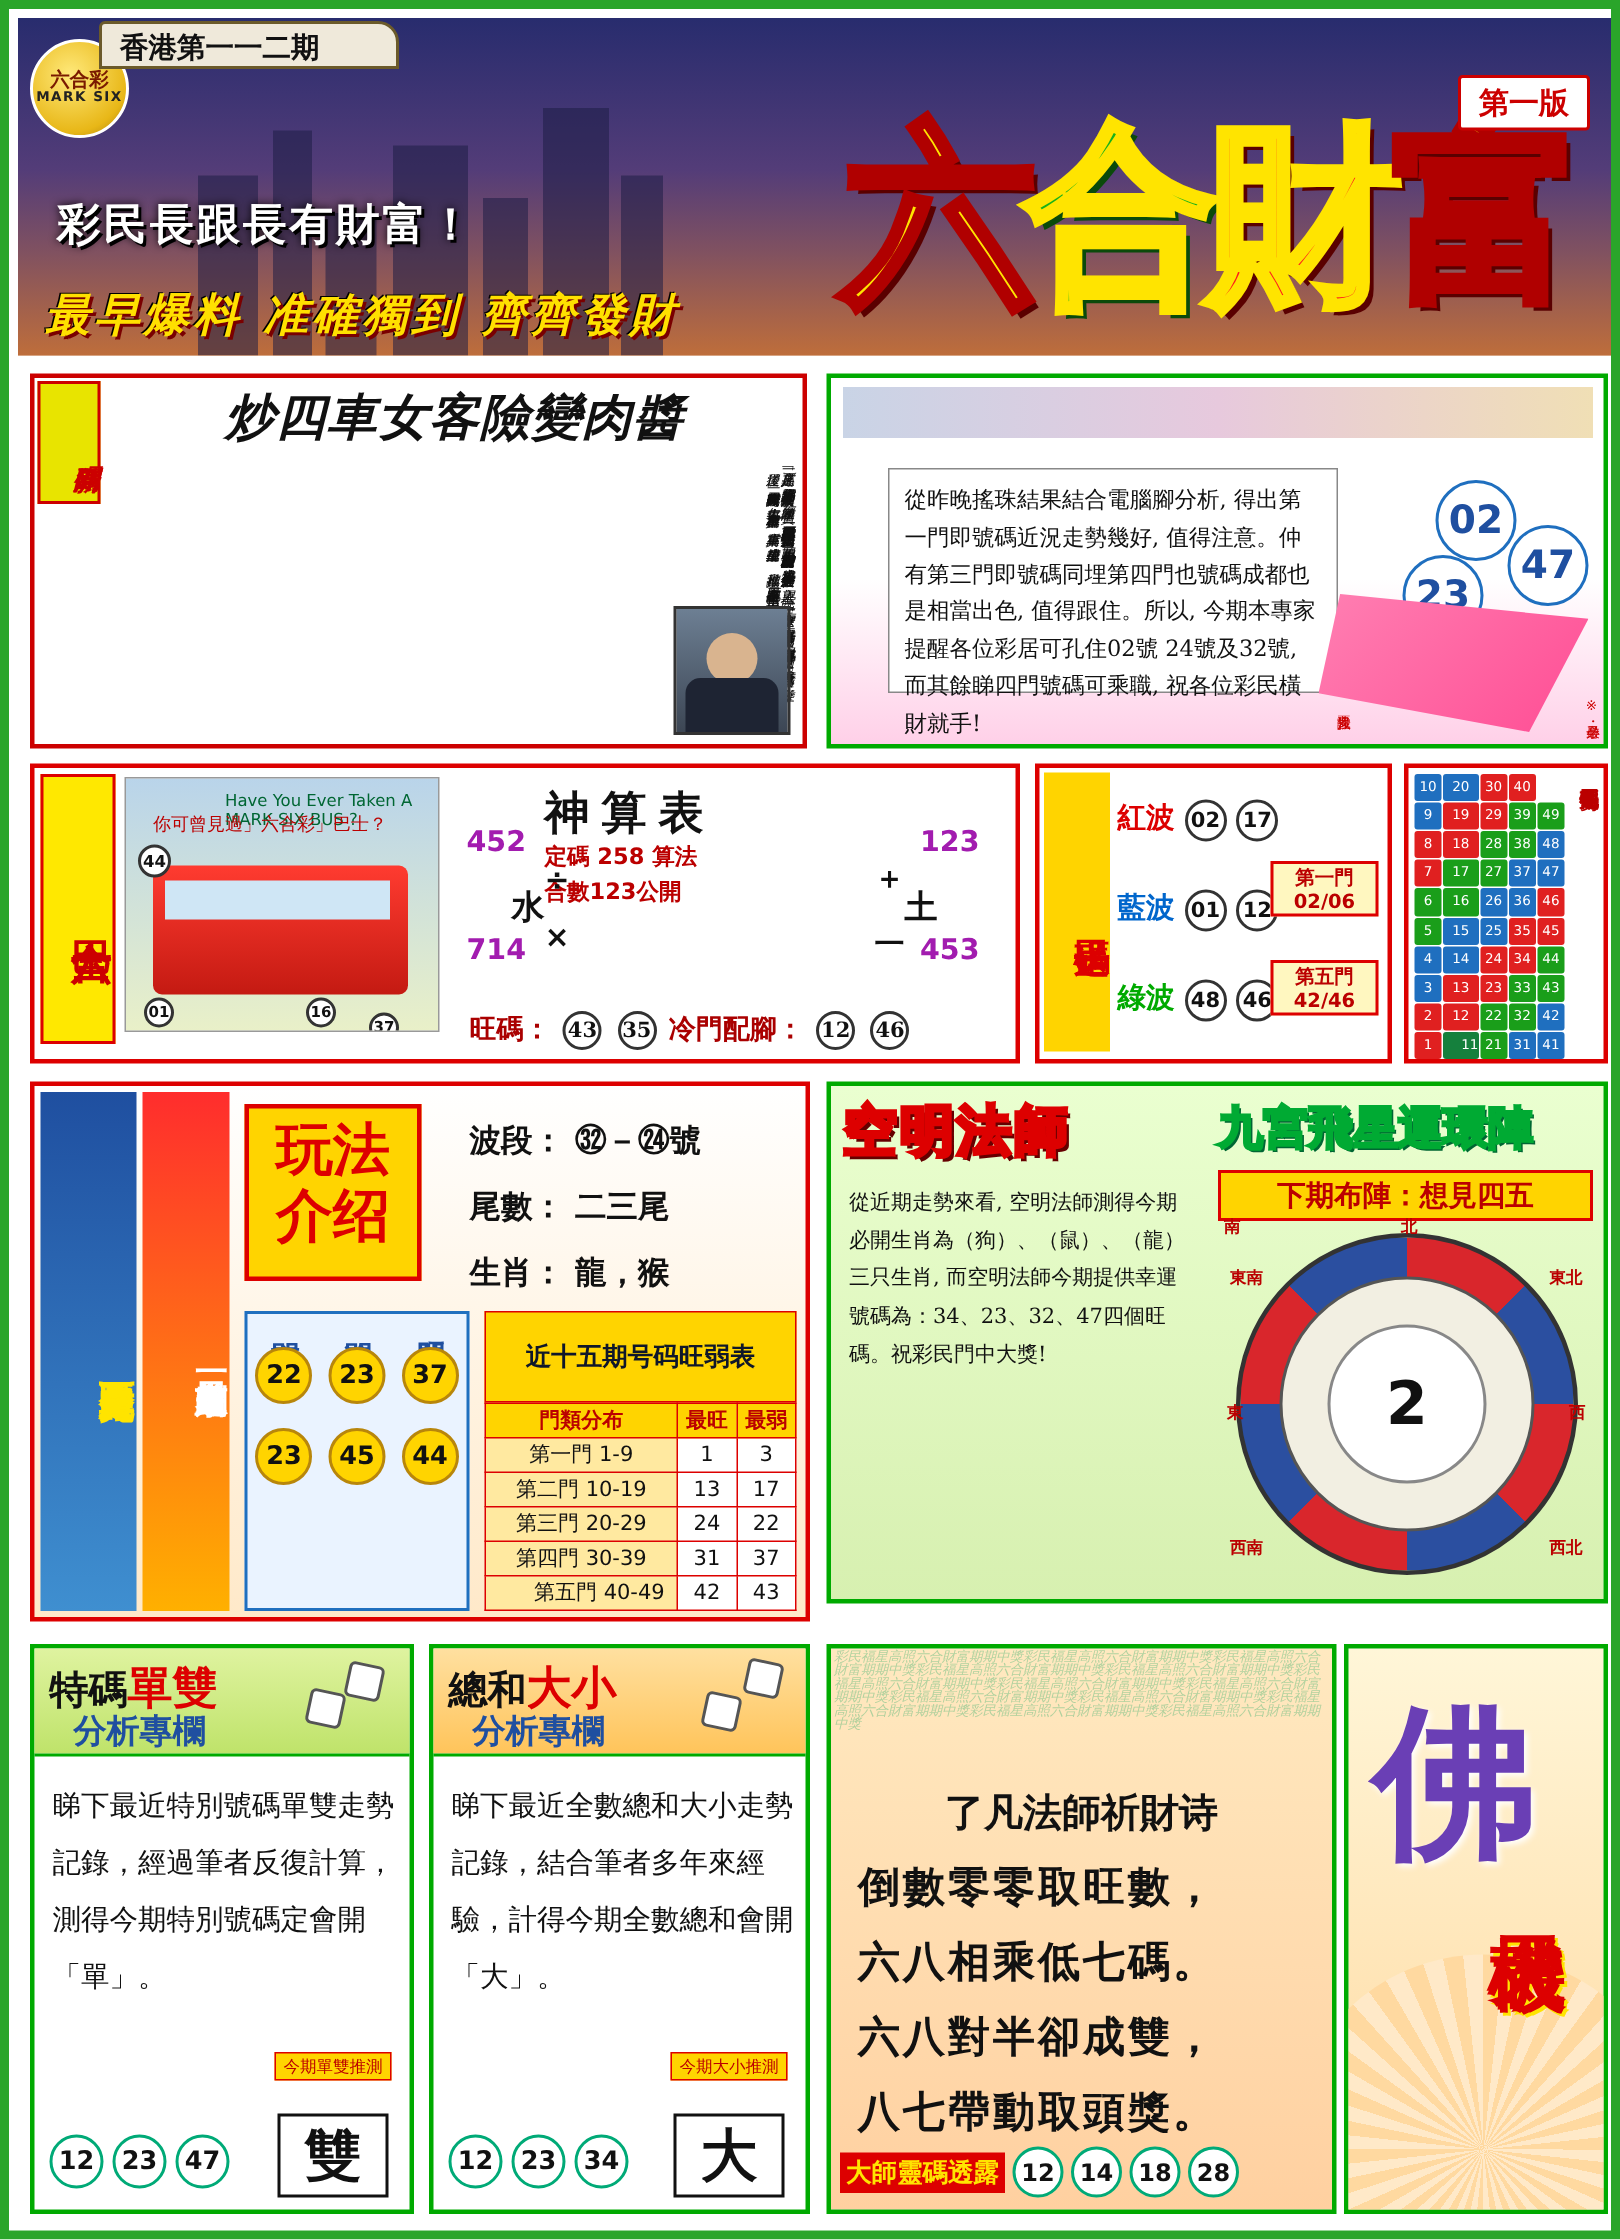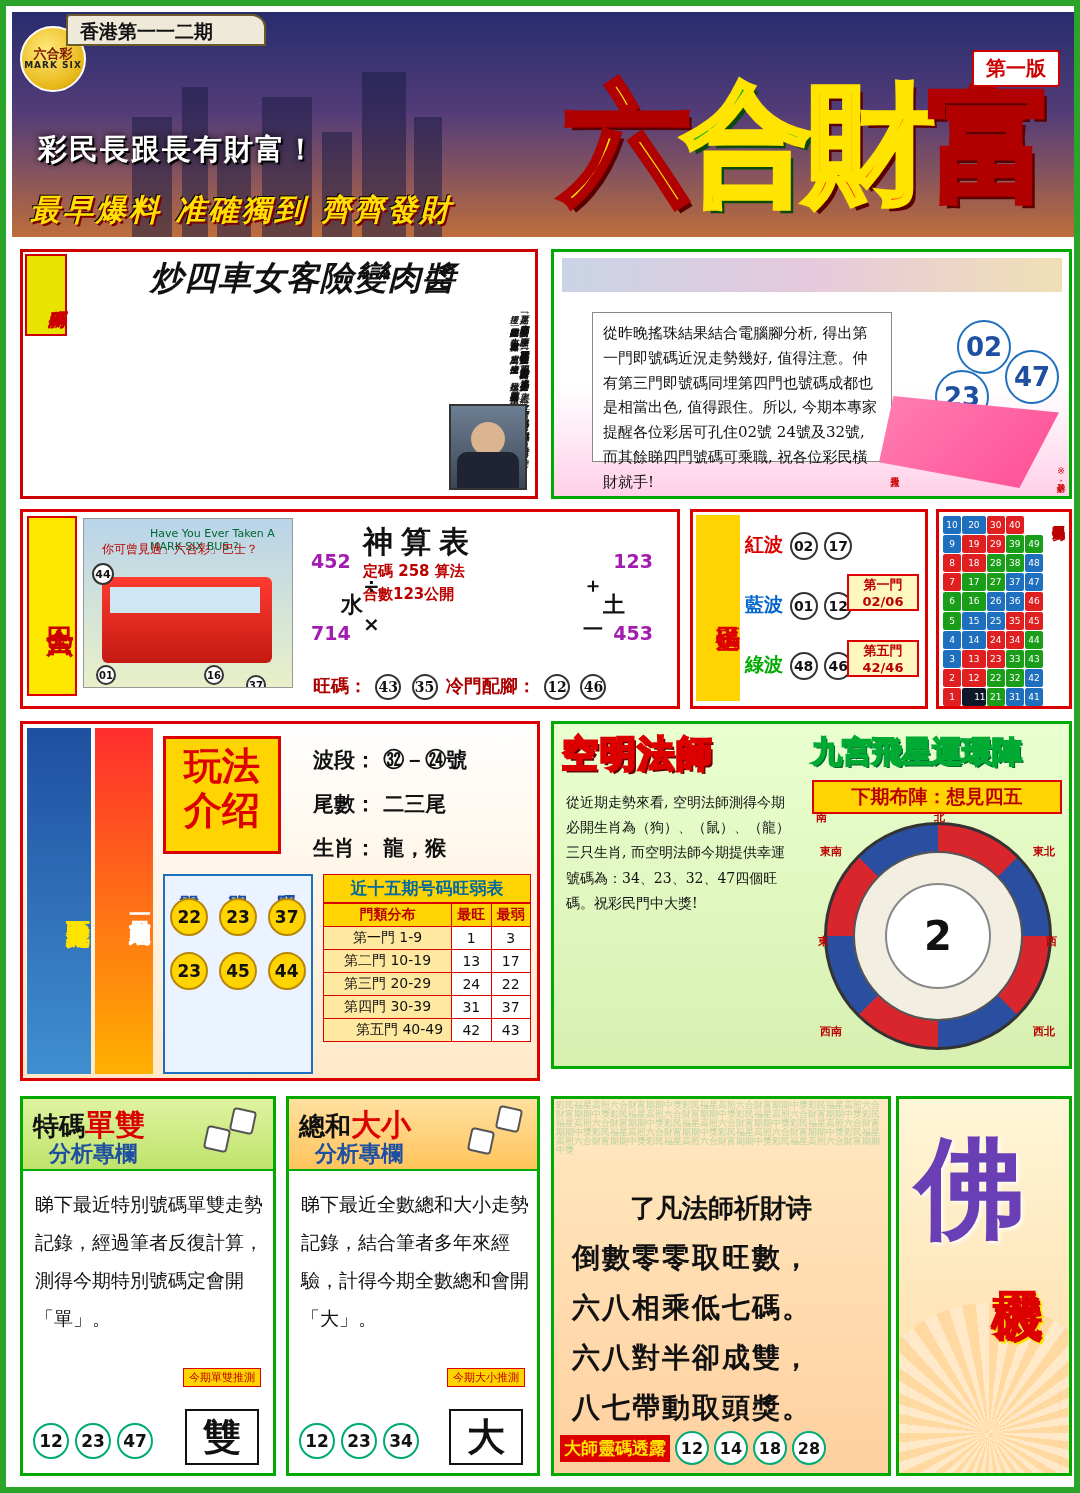--- a/index.html
+++ b/index.html
@@ -187,21 +187,21 @@
     color:#b00; font-size:11px; padding:1px 5px; }
   .sb-big { position:absolute; right:14px; bottom:8px; width:74px; height:56px; border:2px solid #111;
     background:#fff; font-size:38px; font-weight:bold; display:flex; align-items:center;
     justify-content:center; color:#111; }
   .dice { position:absolute; width:24px; height:24px; background:#fff; border:2px solid #555;
     border-radius:4px; transform:rotate(12deg); }
   
   .poem { left:545px; top:1090px; width:340px; height:380px; border:3px solid #0a0;
     background:linear-gradient(180deg,#ffe9c0,#ffd0a0); overflow:hidden; }
   .poem-bg { position:absolute; left:0; top:0; width:100%; height:100%; opacity:.35;
-    font-size:9px; line-height:1.0; color:#2a6; word-break:break-all; padding:2px; }
+    font-size:9px; line-height:1.0; color:#2a6; word-break:break-all; padding:2px;font-style:italic; }
   .poem-top { position:absolute; left:6px; top:4px; width:326px; font-size:8px; line-height:1.15;
     color:#a00; }
   .poem-title { position:absolute; left:0; top:92px; width:100%; text-align:center;
     font-size:26px; font-weight:bold; color:#111; font-family:"DejaVu Serif",serif; }
   .poem-line { position:absolute; left:18px; font-size:28px; color:#111; font-weight:bold;
     font-family:"DejaVu Serif",serif; letter-spacing:2px; }
   .poem-foot { position:absolute; left:6px; bottom:8px; display:flex; align-items:center; gap:5px; }
   .poem-foot .lbl { background:#d00; color:#ffe400; font-size:17px; font-weight:bold; padding:2px 4px;}
   .poem-foot .ball { width:34px; height:34px; border:2px solid #0a7; background:#fff; font-size:16px; }
   
@@ -388,21 +388,21 @@
         <div style="background: rgb(224, 32, 32);">13</div>
         <div style="background: rgb(224, 32, 32);">23</div>
         <div style="background: rgb(26, 158, 26);">33</div>
         <div style="background: rgb(26, 158, 26);">43</div>
         <div style="background: rgb(224, 32, 32);">2</div>
         <div style="background: rgb(224, 32, 32);">12</div>
         <div style="background: rgb(26, 158, 26);">22</div>
         <div style="background: rgb(26, 158, 26);">32</div>
         <div style="background: rgb(31, 111, 191);">42</div>
         <div style="background: rgb(224, 32, 32);">1</div>
-        <div style="background: #0f172a; padding-left: 12px;">11</div>
+        <div style="background: #15803d; padding-left: 12px;">11</div>
         <div style="background: rgb(26, 158, 26);">21</div>
         <div style="background: rgb(31, 111, 191);">31</div>
         <div style="background: rgb(31, 111, 191);">41</div>
       </div>
     <div class="vt">四十九個號碼走勢</div>
   </div>
 
   <div class="box play">
     <div class="play-left">王牌百分百走不完才是路</div>
     <div class="play-left2">日前一刻多走永定出</div>
@@ -432,21 +432,21 @@
         <span class="ball">37</span>
       </div>
       <div class="cold-balls" style="margin-top:16px;">
         <span class="ball">23</span>
         <span class="ball">45</span>
         <span class="ball">44</span>
       </div>
     </div>
 
     <div class="play-tbl">
-      <div style="background:#ffd400;border:1px solid #d00;color:#0369a1;font-size:17px;font-weight:bold;text-align:center;padding:2px 0;">近十五期号码旺弱表</div>
+      <div style="background:#ffd400;border:1px solid #d00;color:#0f172a;font-size:17px;font-weight:bold;text-align:center;padding:18px 0;">近十五期号码旺弱表</div>
       <table class="tbl" style="width:100%;">
         <thead>
           <tr>
             <th>門類分布</th>
             <th>最旺</th>
             <th>最弱</th>
           </tr>
         </thead>
         <tbody>
           <tr>

